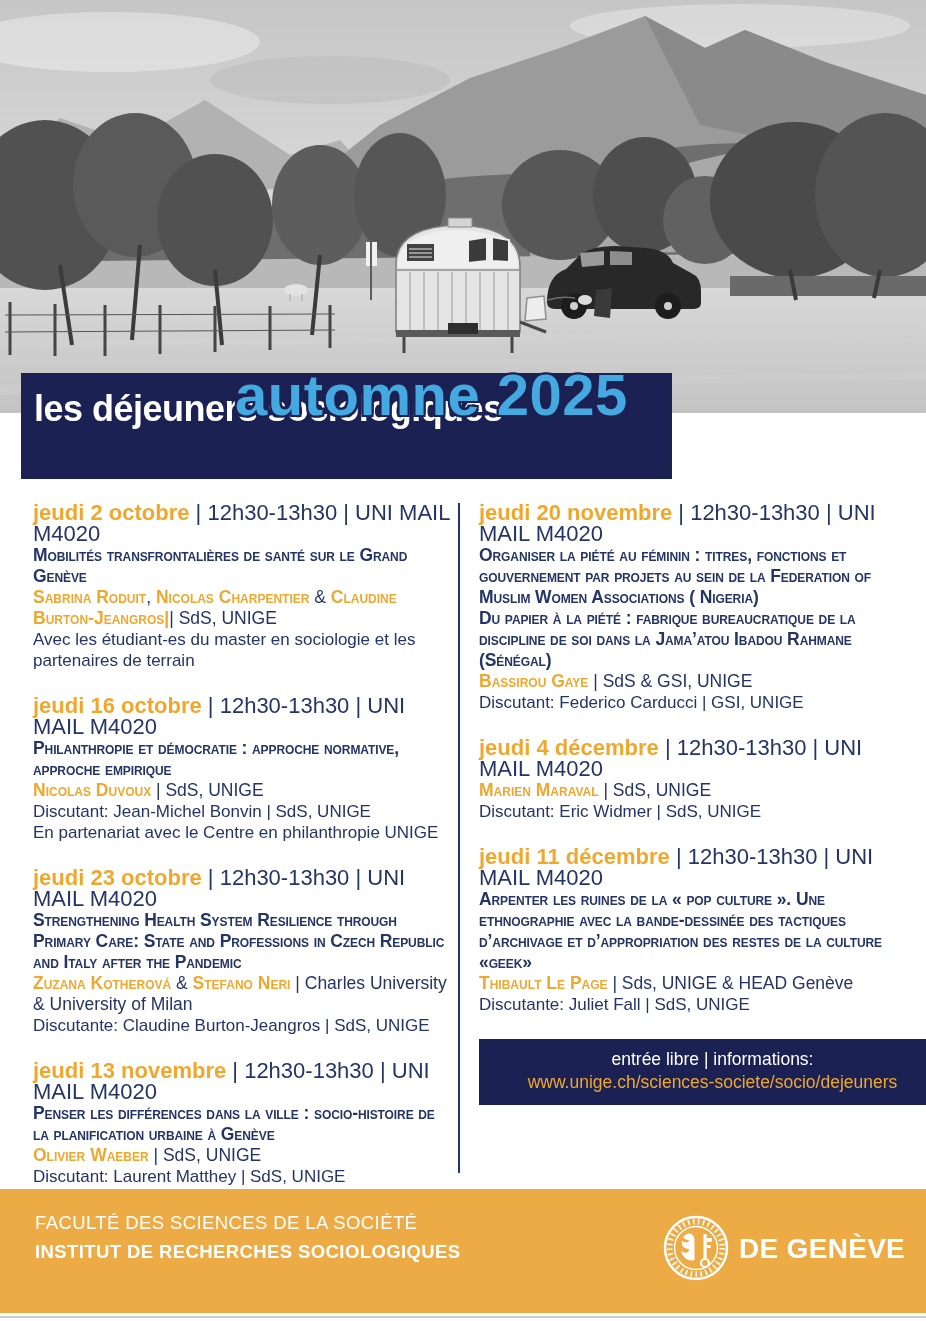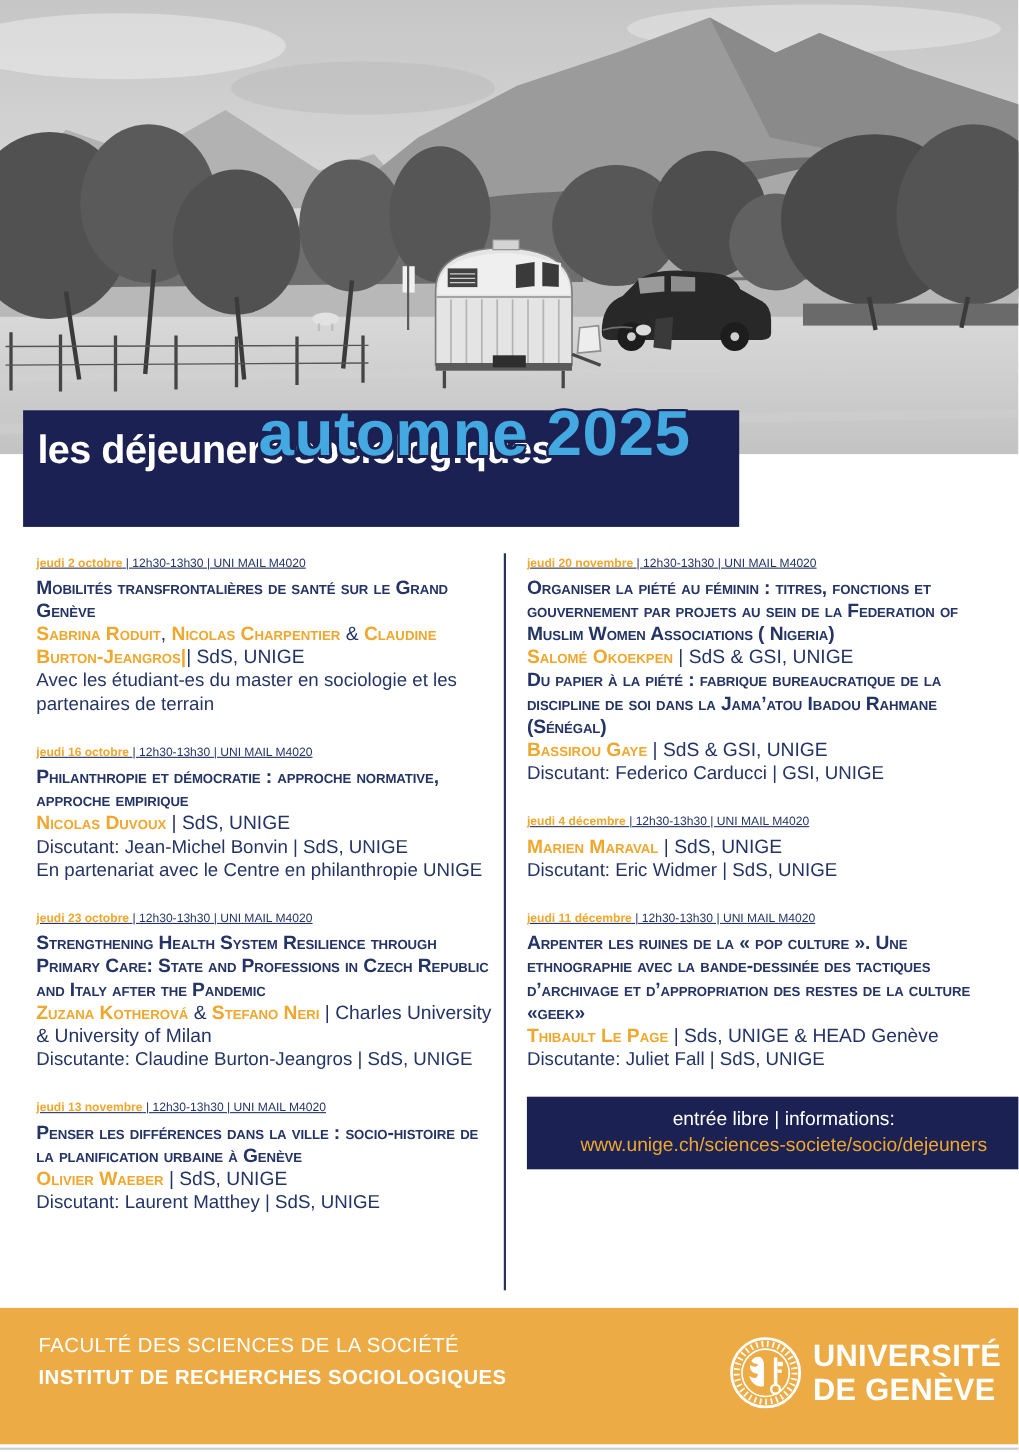--- a/index.html
+++ b/index.html
@@ -19,21 +19,21 @@
                 -2px 0 0 var(--navy),2px 0 0 var(--navy);
   }
   .title-band{position:absolute;left:21px;top:373px;width:651px;height:106px;background:var(--navy);z-index:2;}
   .title-band h1{margin:0;padding:15px 0 0 13px;font-size:36px;font-weight:700;letter-spacing:-0.5px;color:#ffffff;}
   
   .col{position:absolute;top:502px;width:421px;}
   .col-left{left:33px;}
   .col-right{left:479px;}
   .divider{position:absolute;left:458px;top:503px;width:2px;height:670px;background:var(--ink);}
   .event{margin:0 0 24px 0;}
-  .dateline{margin:0 0 1px 0;font-size:11px;line-height:21px;color:var(--ink);font-weight:500;text-decoration:underline;}
+  .dateline{margin:0 0 1px 0;font-size:22px;line-height:21px;color:var(--ink);font-weight:500;}
   .date{color:var(--orange);font-weight:700;}
   .evt-title{margin:0;font-size:17.5px;line-height:21px;font-weight:700;font-variant:small-caps;
              letter-spacing:-0.1px;color:var(--ink);}
   .speakers{margin:0;font-size:17.5px;line-height:21px;color:var(--ink);}
   .nm{font-variant:small-caps;font-weight:700;color:var(--orange);}
   .plain{margin:0;font-size:17px;line-height:21px;color:var(--ink);}
   
   .info-box{margin-top:12px;width:466px;box-sizing:border-box;background:var(--navy);
             padding:9px 12px 11px 13px;text-align:center;}
   .info-line{margin:0;font-size:17.5px;line-height:23px;color:#ffffff;}
@@ -225,21 +225,20 @@
       <p class="plain">Discutant: Laurent Matthey | SdS, UNIGE</p>
     </article>
 
   </div>
 
   <div class="col col-right">
 
     <article class="event">
       <p class="dateline"><span class="date">jeudi 20 novembre</span> <span class="meta">| 12h30-13h30 | UNI MAIL M4020</span></p>
       <h3 class="evt-title">Organiser la piété au féminin : titres, fonctions et gouvernement par projets au sein de la Federation of Muslim Women Associations ( Nigeria)</h3>
-      <p class="speakers"><span class="nm">Salomé Okoekpen</span><span class="aff"> | SdS &amp; GSI, UNIGE</span></p>
       <h3 class="evt-title">Du papier à la piété : fabrique bureaucratique de la discipline de soi dans la Jama’atou Ibadou Rahmane (Sénégal)</h3>
       <p class="speakers"><span class="nm">Bassirou Gaye</span><span class="aff"> | SdS &amp; GSI, UNIGE</span></p>
       <p class="plain">Discutant: Federico Carducci | GSI, UNIGE</p>
     </article>
 
     <article class="event">
       <p class="dateline"><span class="date">jeudi 4 décembre</span> <span class="meta">| 12h30-13h30 | UNI MAIL M4020</span></p>
       <p class="speakers"><span class="nm">Marien Maraval</span><span class="aff"> | SdS, UNIGE</span></p>
       <p class="plain">Discutant: Eric Widmer | SdS, UNIGE</p>
     </article>
@@ -272,21 +271,20 @@
         </g>
         <g fill="#ffffff">
           <path d="M20,22 C24,17 30,17 31.5,24 L31.5,45 C26,47 20,43 18,36 C22,38.5 26,38.5 26,34 C21,34 18,30 19,26 C22,28 26,28 26,25 C23,25 21,24 20,22 Z"></path>
           <rect x="40.5" y="19" width="3.2" height="25"></rect>
           <rect x="43.7" y="23" width="5" height="4"></rect>
           <rect x="43.7" y="30" width="4" height="3"></rect>
         </g>
         <circle cx="42" cy="48" r="4" fill="none" stroke="#ffffff" stroke-width="2.2"></circle>
       </svg>
       <div>
-        <p class="brand-name">UNIVERSITÉ</p>
         <p class="brand-name">DE GENÈVE</p>
       </div>
     </div>
   </div>
 
   <div class="bottom-strip"></div>
   <div class="bottom-edge"></div>
 
 </div>
 

